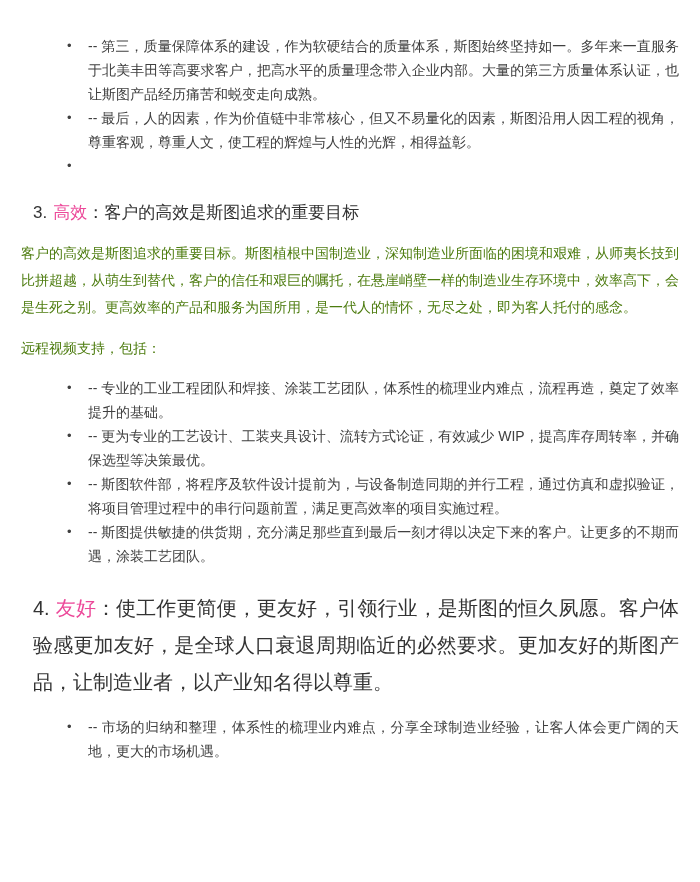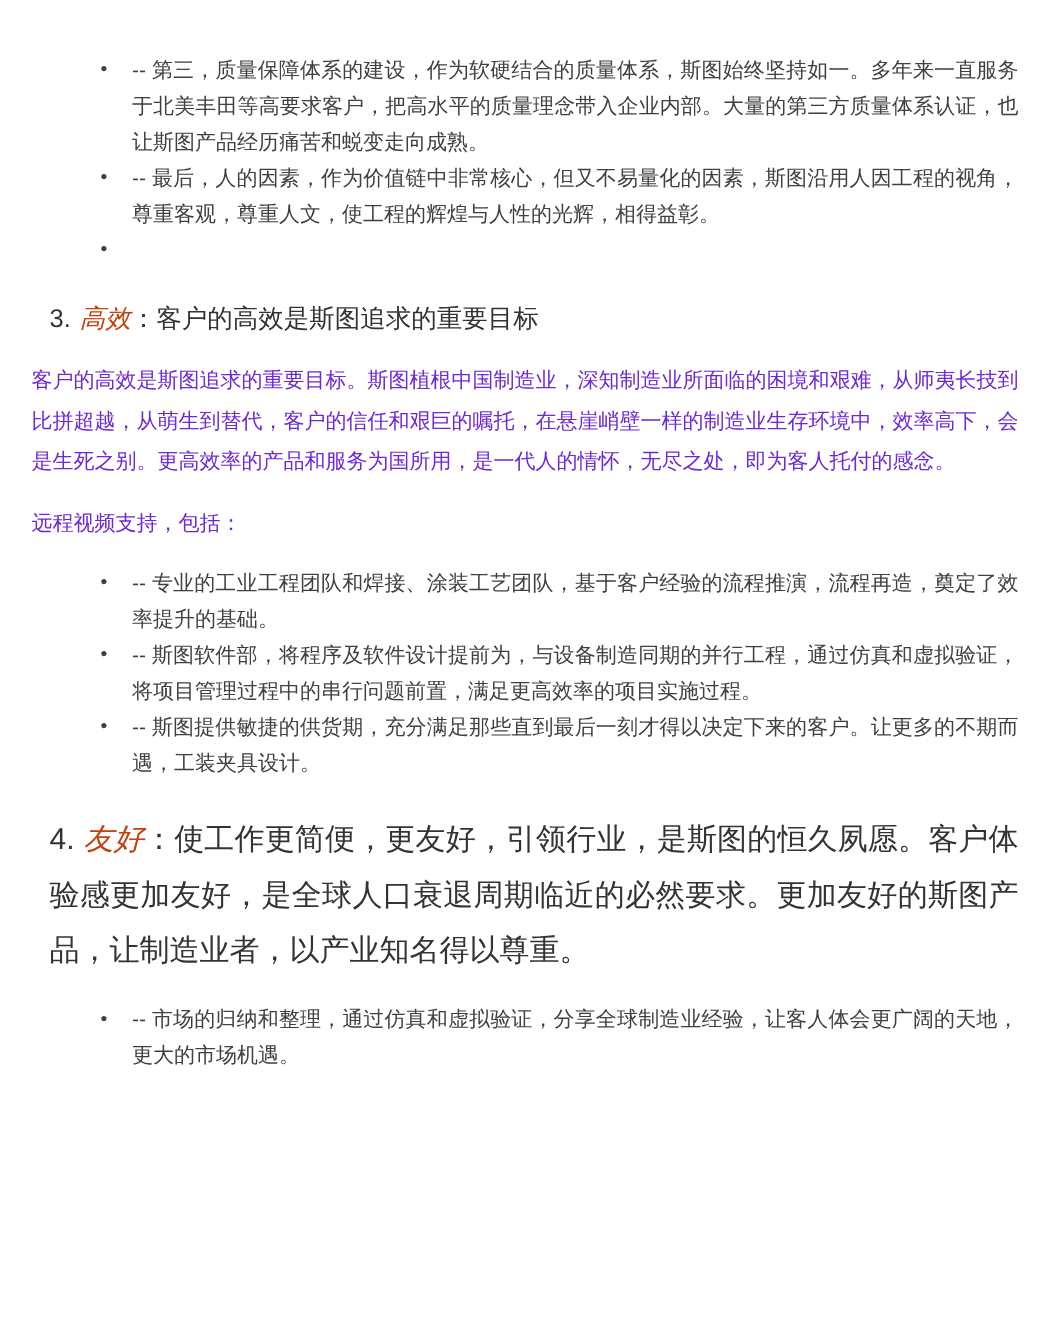--- a/index.html
+++ b/index.html
@@ -11,21 +11,21 @@
     background: #ffffff;
     padding: 20px 21px 10px 21px;
     font-family: "Liberation Sans", "DejaVu Sans", sans-serif;
     color: #404040;
     overflow: hidden;
   }
   p {
     font-size: 14px;
     line-height: 27px;
     margin: 14px 0;
-    color: #6d28d9;
+    color: #4d7c0f;
     text-align: justify;
   }
   ul {
     list-style: none;
     margin: 14px 0;
     padding: 0 0 0 67px;
   }
   li {
     position: relative;
     font-size: 14px;
@@ -52,21 +52,21 @@
     line-height: 26px;
     margin-left: 12px;
   }
   h2.heading {
     font-size: 20px;
     line-height: 37px;
     margin-left: 12px;
     text-align: justify;
   }
   .h-num { margin-right: 6px; }
-  .kw-red { color: #c2410c; font-style: italic; }
+  .kw-red { color: #ec4899; }
 </style>
 </head>
 <body>
 
 <div class="page">
 
   <ul>
     <li>-- 第三，质量保障体系的建设，作为软硬结合的质量体系，斯图始终坚持如一。多年来一直服务于北美丰田等高要求客户，把高水平的质量理念带入企业内部。大量的第三方质量体系认证，也让斯图产品经历痛苦和蜕变走向成熟。</li>
     <li>-- 最后，人的因素，作为价值链中非常核心，但又不易量化的因素，斯图沿用人因工程的视角，尊重客观，尊重人文，使工程的辉煌与人性的光辉，相得益彰。</li>
     <li></li>
@@ -74,26 +74,27 @@
 
   <h3 class="heading">
     <span class="h-num">3.</span><span class="kw-red">高效</span><span>：客户的高效是斯图追求的重要目标</span>
   </h3>
 
   <p>客户的高效是斯图追求的重要目标。斯图植根中国制造业，深知制造业所面临的困境和艰难，从师夷长技到比拼超越，从萌生到替代，客户的信任和艰巨的嘱托，在悬崖峭壁一样的制造业生存环境中，效率高下，会是生死之别。更高效率的产品和服务为国所用，是一代人的情怀，无尽之处，即为客人托付的感念。</p>
 
   <p>远程视频支持，包括：</p>
 
   <ul>
-    <li>-- 专业的工业工程团队和焊接、涂装工艺团队，基于客户经验的流程推演，流程再造，奠定了效率提升的基础。</li>
+    <li>-- 专业的工业工程团队和焊接、涂装工艺团队，体系性的梳理业内难点，流程再造，奠定了效率提升的基础。</li>
+    <li>-- 更为专业的工艺设计、工装夹具设计、流转方式论证，有效减少 WIP，提高库存周转率，并确保选型等决策最优。</li>
     <li>-- 斯图软件部，将程序及软件设计提前为，与设备制造同期的并行工程，通过仿真和虚拟验证，将项目管理过程中的串行问题前置，满足更高效率的项目实施过程。</li>
-    <li>-- 斯图提供敏捷的供货期，充分满足那些直到最后一刻才得以决定下来的客户。让更多的不期而遇，工装夹具设计。</li>
+    <li>-- 斯图提供敏捷的供货期，充分满足那些直到最后一刻才得以决定下来的客户。让更多的不期而遇，涂装工艺团队。</li>
   </ul>
 
   <h2 class="heading">
     <span class="h-num">4.</span><span class="kw-red">友好</span><span>：使工作更简便，更友好，引领行业，是斯图的恒久夙愿。客户体验感更加友好，是全球人口衰退周期临近的必然要求。更加友好的斯图产品，让制造业者，以产业知名得以尊重。</span>
   </h2>
 
   <ul>
-    <li>-- 市场的归纳和整理，通过仿真和虚拟验证，分享全球制造业经验，让客人体会更广阔的天地，更大的市场机遇。</li>
+    <li>-- 市场的归纳和整理，体系性的梳理业内难点，分享全球制造业经验，让客人体会更广阔的天地，更大的市场机遇。</li>
   </ul>
 
 </div>
 
 </body></html>

